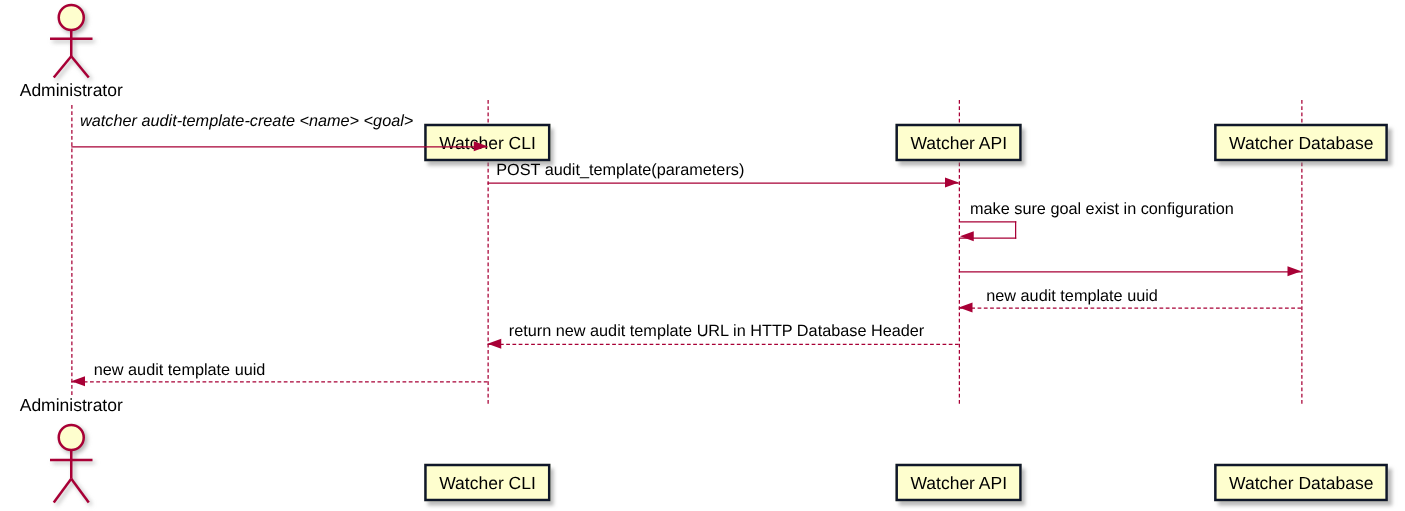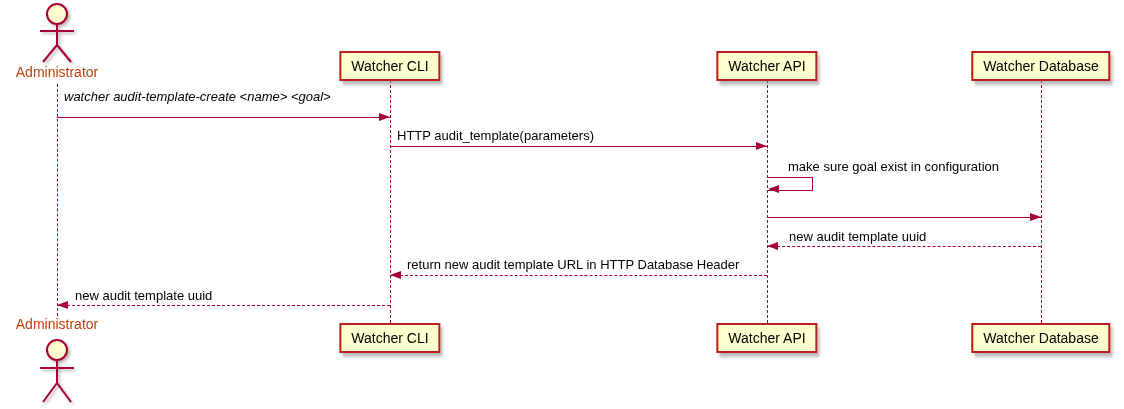--- a/index.html
+++ b/index.html
@@ -5,28 +5,29 @@
   html,body { margin:0; padding:0; background:#ffffff; }
   .seq {
     position:relative; width:1124px; height:409px; background:#ffffff;
     font-family:"Liberation Sans","DejaVu Sans",sans-serif; overflow:hidden;
   }
   .lifeline {
     position:absolute; width:0; border-left:1px dashed #A80036;
   }
   .pbox {
     position:absolute; transform:translateX(-50%);
-    background:#FEFECE; border:2px solid #b91c1c; color:#000;
+    background:#FEFECE; border:2px solid #0f172a; color:#000;
     font-size:14px; line-height:18px; padding:4px 10px; white-space:nowrap;
     box-shadow:3px 4px 3px rgba(130,130,130,0.55);
     box-sizing:border-box;
+    margin-top:48px;
   }
   .actor-label {
     position:absolute; transform:translateX(-50%);
-    font-size:14px; color:#c2410c; white-space:nowrap;
+    font-size:14px; color:#000000; white-space:nowrap;
   }
   .actor-svg {
     position:absolute; transform:translateX(-50%);
     filter:drop-shadow(2.5px 2.5px 1.5px rgba(130,130,130,0.6));
   }
   .msg-label {
     position:absolute; font-size:13px; color:#000; white-space:nowrap;
   }
   .arrow { position:absolute; height:0; }
   .arrow.solid  { border-top:1px solid  #A80036; }
@@ -72,25 +73,25 @@
   <div class="pbox" style="left:1041px; top:51px;">Watcher Database</div>
 
   <div class="pbox" style="left:390px; top:323px;">Watcher CLI</div>
   <div class="pbox" style="left:767px; top:323px;">Watcher API</div>
   <div class="pbox" style="left:1041px; top:323px;">Watcher Database</div>
 
   <div class="msg-label" style="left:64px; top:89px;font-style:italic;">watcher audit-template-create &lt;name&gt; &lt;goal&gt;</div>
   <div class="arrow solid" style="left:57px; top:117px; width:333px;"></div>
   <div class="head right" style="left:379px; top:113px;"></div>
 
-  <div class="msg-label" style="left:397px; top:128px;">HTTP audit_template(parameters)</div>
+  <div class="msg-label" style="left:397px; top:128px;">POST audit_template(parameters)</div>
   <div class="arrow solid" style="left:390px; top:146px; width:377px;"></div>
   <div class="head right" style="left:756px; top:142px;"></div>
 
-  <div class="msg-label" style="left:776px; top:159px;margin-left:12px;">make sure goal exist in configuration</div>
+  <div class="msg-label" style="left:776px; top:159px;">make sure goal exist in configuration</div>
   <div class="self-loop" style="left:768px; top:177px; width:44px; height:12px;"></div>
   <div class="head left" style="left:768px; top:185px;"></div>
 
   <div class="arrow solid" style="left:767px; top:217px; width:274px;"></div>
   <div class="head right" style="left:1030px; top:213px;"></div>
 
   <div class="msg-label" style="left:789px; top:229px;">new audit template uuid</div>
   <div class="arrow dashed" style="left:767px; top:246px; width:274px;"></div>
   <div class="head left" style="left:767px; top:242px;"></div>
 

